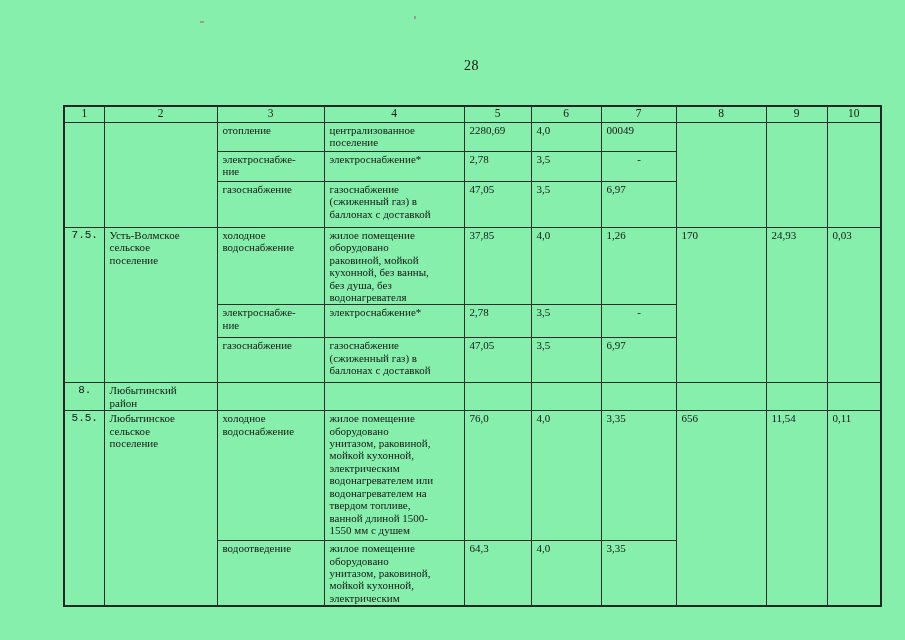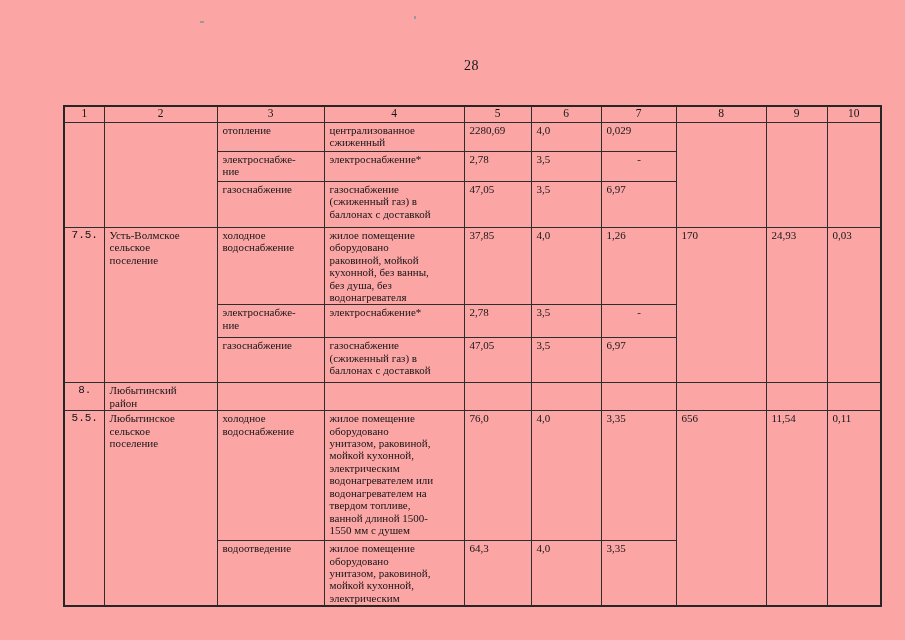--- a/index.html
+++ b/index.html
@@ -6,21 +6,21 @@
     margin: 0;
     padding: 0;
     background: #ffffff;
     font-family: "Liberation Serif", serif;
     color: #161616;
   }
   .page {
     position: relative;
     width: 905px;
     height: 640px;
-    background: #fca5a5;
+    background: #86efac;
     overflow: hidden;
   }
   .page-number {
     position: absolute;
     top: 58px;
     left: 63px;
     width: 817px;
     text-align: center;
     font-size: 14px;
     letter-spacing: 0.5px;
@@ -95,24 +95,24 @@
       <td>8</td>
       <td>9</td>
       <td>10</td>
     </tr>
 
     <tr style="height:29px">
       <td class="idx" rowspan="3"></td>
       <td rowspan="3"></td>
       <td>отопление</td>
       <td>централизованное
-сжиженный</td>
+поселение</td>
       <td class="num">2280,69</td>
       <td class="num">4,0</td>
-      <td class="num">0,029</td>
+      <td class="num">00049</td>
       <td rowspan="3"></td>
       <td rowspan="3"></td>
       <td rowspan="3"></td>
     </tr>
     <tr style="height:30px">
       <td>электроснабже-
 ние</td>
       <td>электроснабжение*</td>
       <td class="num">2,78</td>
       <td class="num">3,5</td>

